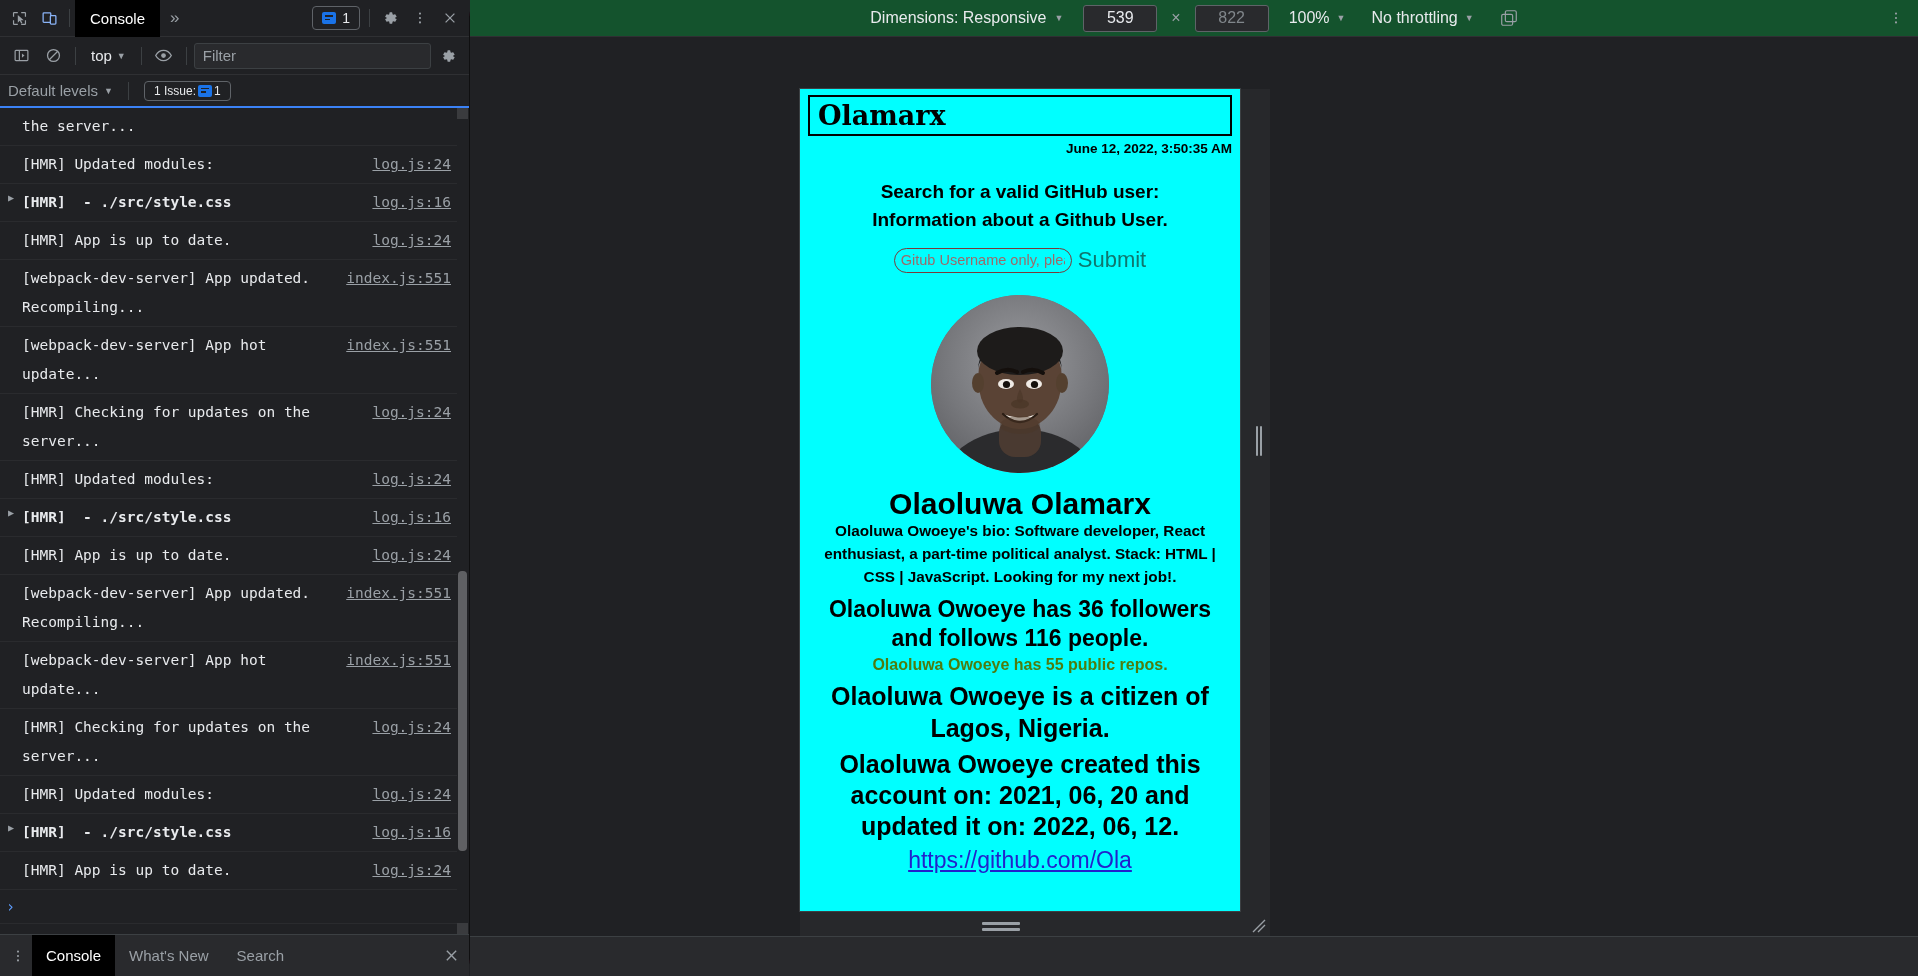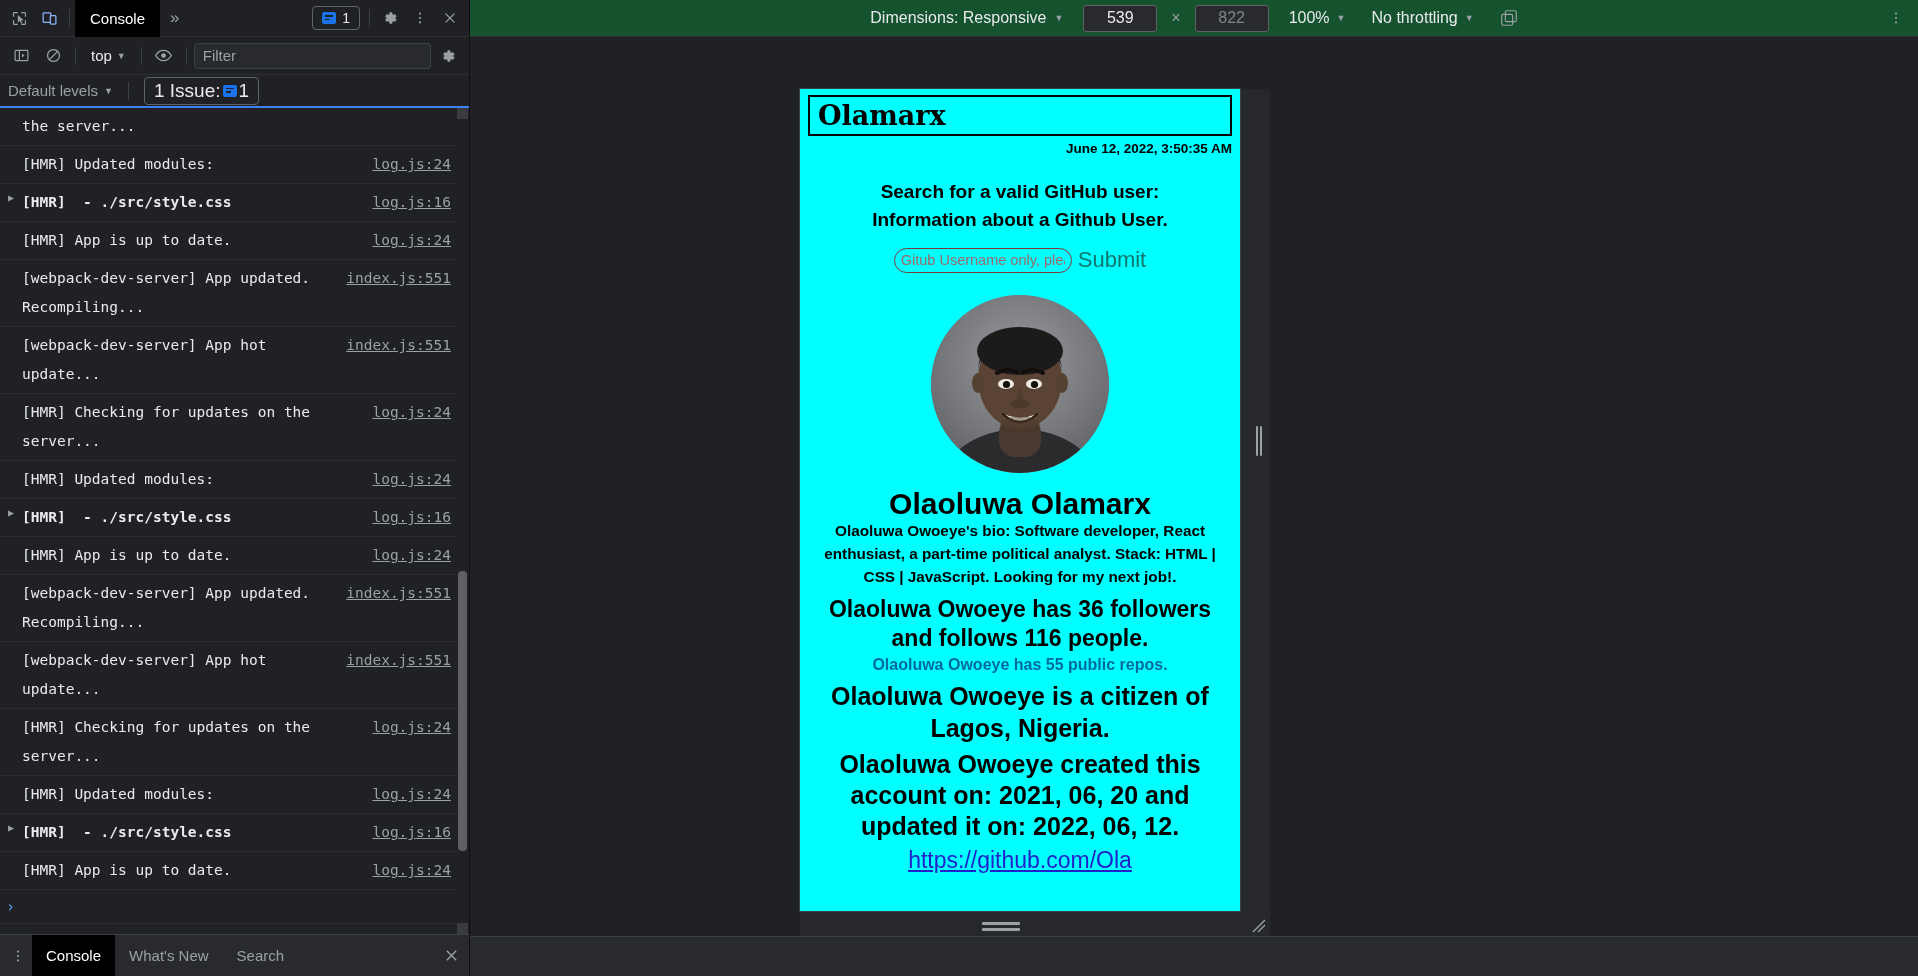--- a/index.html
+++ b/index.html
@@ -13,20 +13,21 @@
   }
   .app { position: relative; width: 1918px; height: 976px; display: flex; }
 
   
   .devtools {
     width: 470px; height: 976px;
     background: #be185d;
     display: flex; flex-direction: column;
     border-right: 1px solid #0f0f10;
     flex: 0 0 470px;
+    border-radius: 17px;
   }
 
   
   .dt-tabbar {
     height: 37px; flex: 0 0 37px;
     display: flex; align-items: center;
     background: #202124;
     border-bottom: 1px solid #2f3033;
     padding: 0 4px;
   }
@@ -95,21 +96,21 @@
     background: #202124; padding: 0 8px;
     border-bottom: 2px solid #3b82f6;
   }
   .levels-select {
     display: flex; align-items: center; gap: 6px;
     font-size: 15px; color: #9aa0a6; cursor: pointer;
   }
   .issue-chip {
     display: flex; align-items: center; gap: 2px;
     border: 1px solid #5f6368; border-radius: 4px;
-    padding: 2px 9px; font-size: 19px; color: #e8eaed;
+    padding: 2px 9px; font-size: 12px; color: #e8eaed;
     cursor: pointer;
   }
 
   
   .console-wrap {
     flex: 1 1 auto; position: relative; overflow: hidden;
     background: #202124;
   }
   .console-list {
     position: absolute; inset: 0 12px 0 0;
@@ -320,21 +321,21 @@
   }
   .pg-bio {
     margin-top: 0; font-size: 15.3px; font-weight: bold;
     line-height: 1.5; color: #000; padding: 0 4px;
   }
   .pg-followers {
     margin-top: 6px; font-size: 23px; font-weight: bold;
     line-height: 1.25; color: #000;
   }
   .pg-repos {
-    margin-top: 4px; font-size: 16px; font-weight: bold; color: #0369a1;
+    margin-top: 4px; font-size: 16px; font-weight: bold; color: #4d7c0f;
   }
   .pg-location {
     margin-top: 7px; font-size: 25px; font-weight: bold;
     line-height: 1.25; color: #000;
   }
   .pg-dates {
     margin-top: 5px; font-size: 25px; font-weight: bold;
     line-height: 1.25; color: #000;
   }
   .pg-link {

